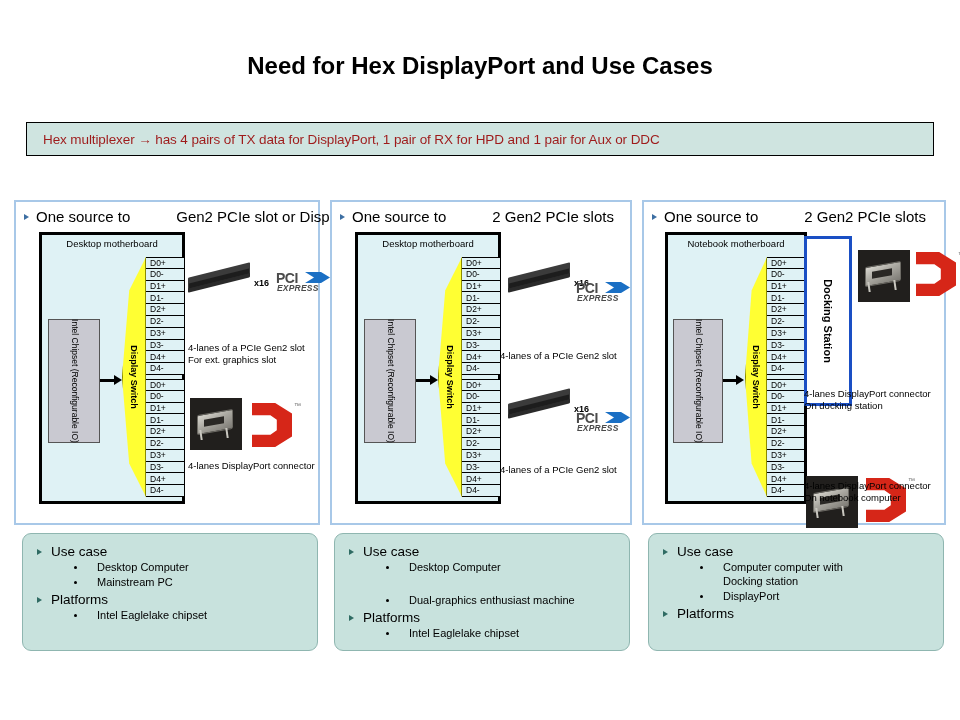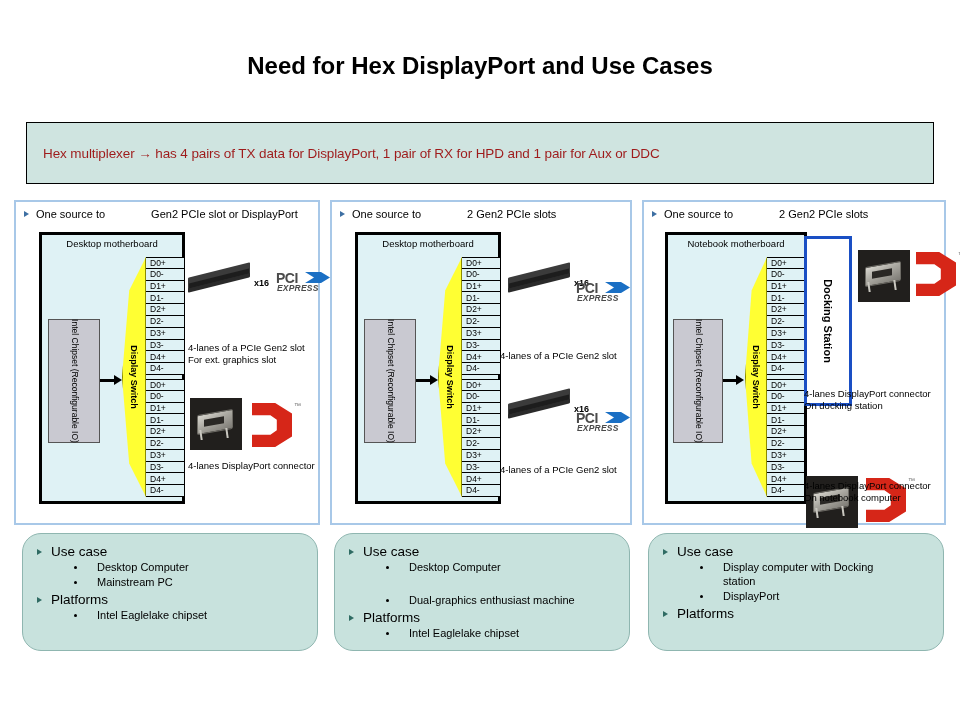--- a/index.html
+++ b/index.html
@@ -15,21 +15,21 @@
   .title {
     position: absolute; left: 0; top: 52px; width: 960px;
     text-align: center;
     font-size: 24px; font-weight: bold; color: #000000;
     letter-spacing: 0px;
   }
 
   
   .banner {
     position: absolute; left: 26px; top: 122px;
-    width: 908px; height: 62px;
+    width: 908px; height: 34px;
     background: #cfe4e0;
     border: 1px solid #000000;
     display: flex; align-items: center; text-align: right;
   }
   .banner-text {
     font-size: 13.5px; color: #9e1b1b; padding-left: 16px;
     white-space: nowrap; letter-spacing: -0.1px;
   }
 
   
@@ -39,21 +39,21 @@
     border: 2px solid #a8c8e8;
     background: #ffffff;
   }
   .panel-1 { left: 0px;   width: 306px; }
   .panel-2 { left: 316px; width: 302px; }
   .panel-3 { left: 628px; width: 304px; }
 
   .panel-head {
     position: absolute; left: 8px; top: 6px; right: 4px;
     display: flex; align-items: center; gap: 7px;
-    font-size: 11px; color: #000; white-space: nowrap;
+    font-size: 15px; color: #000; white-space: nowrap;
   }
   .tri-bullet {
     width: 0; height: 0;
     border-left: 5px solid #3d6fa3;
     border-top: 3.5px solid transparent;
     border-bottom: 3.5px solid transparent;
     flex: none;
   }
   .panel-head .bold { font-weight: normal; padding-left: 39px; }
 
@@ -200,21 +200,21 @@
     transform: translate(-50%,-50%) rotate(90deg);
     white-space: nowrap; font-size: 11px; font-weight: bold; color: #000;
   }
 
   
   .cards { position: absolute; left: 14px; top: 533px; width: 932px; height: 120px; }
   .card {
     position: absolute; top: 0; height: 118px;
     background: #c8e2dd;
     border: 1px solid #8fb6b0;
-    border-radius: 19px;
+    border-radius: 9px;
     padding: 10px 8px 6px 14px;
   }
   .card-1 { left: 8px;   width: 296px; }
   .card-2 { left: 320px; width: 296px; }
   .card-3 { left: 634px; width: 296px; }
 
   .grp { margin-bottom: 3px; }
   .grp-head {
     display: flex; align-items: center; gap: 9px;
     font-size: 13.5px; color: #000; margin-bottom: 1px;
@@ -555,21 +555,21 @@
       </div>
     </div>
 
     <div class="card card-3">
       <div class="grp">
         <div class="grp-head">
           <span class="tri-bullet"></span>
           <span>Use case</span>
         </div>
         <ul class="sub">
-          <li style="white-space:normal;max-width:188px;">Display computer with Docking station</li>
+          <li style="white-space:normal;max-width:188px;">Computer computer with Docking station</li>
           <li>DisplayPort</li>
         </ul>
       </div>
       <div class="grp">
         <div class="grp-head">
           <span class="tri-bullet"></span>
           <span>Platforms</span>
         </div>
       </div>
     </div>

